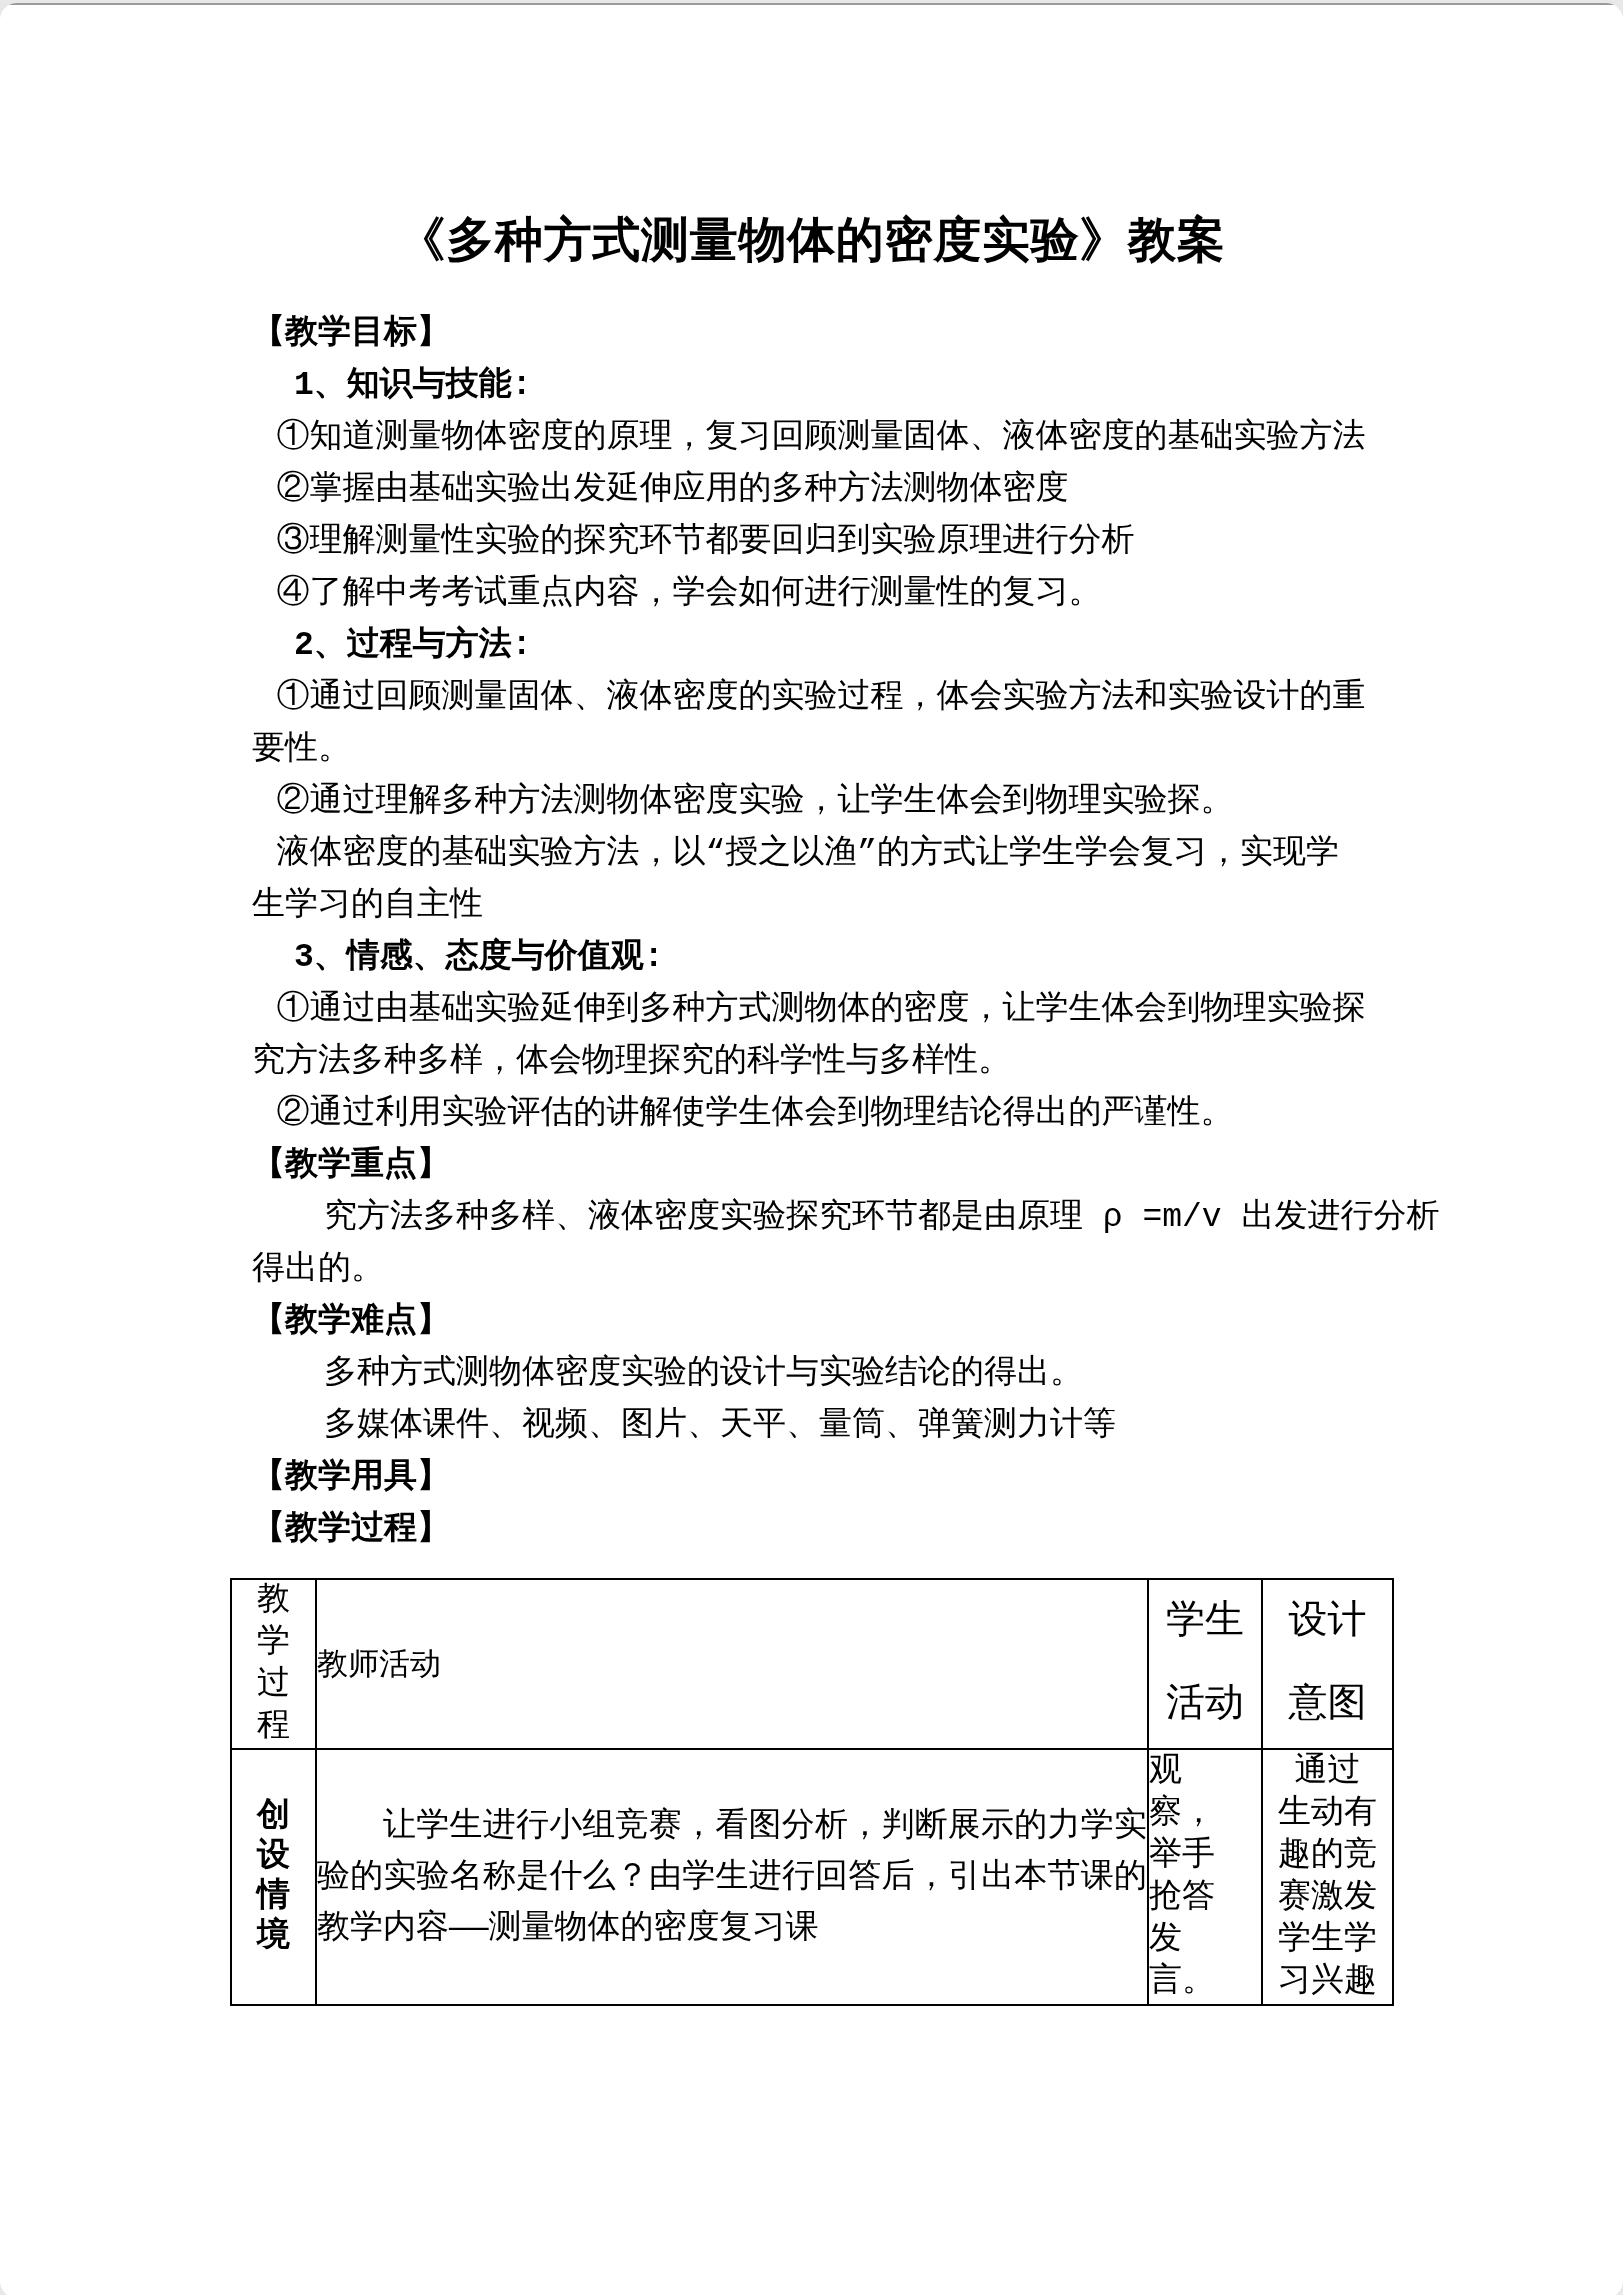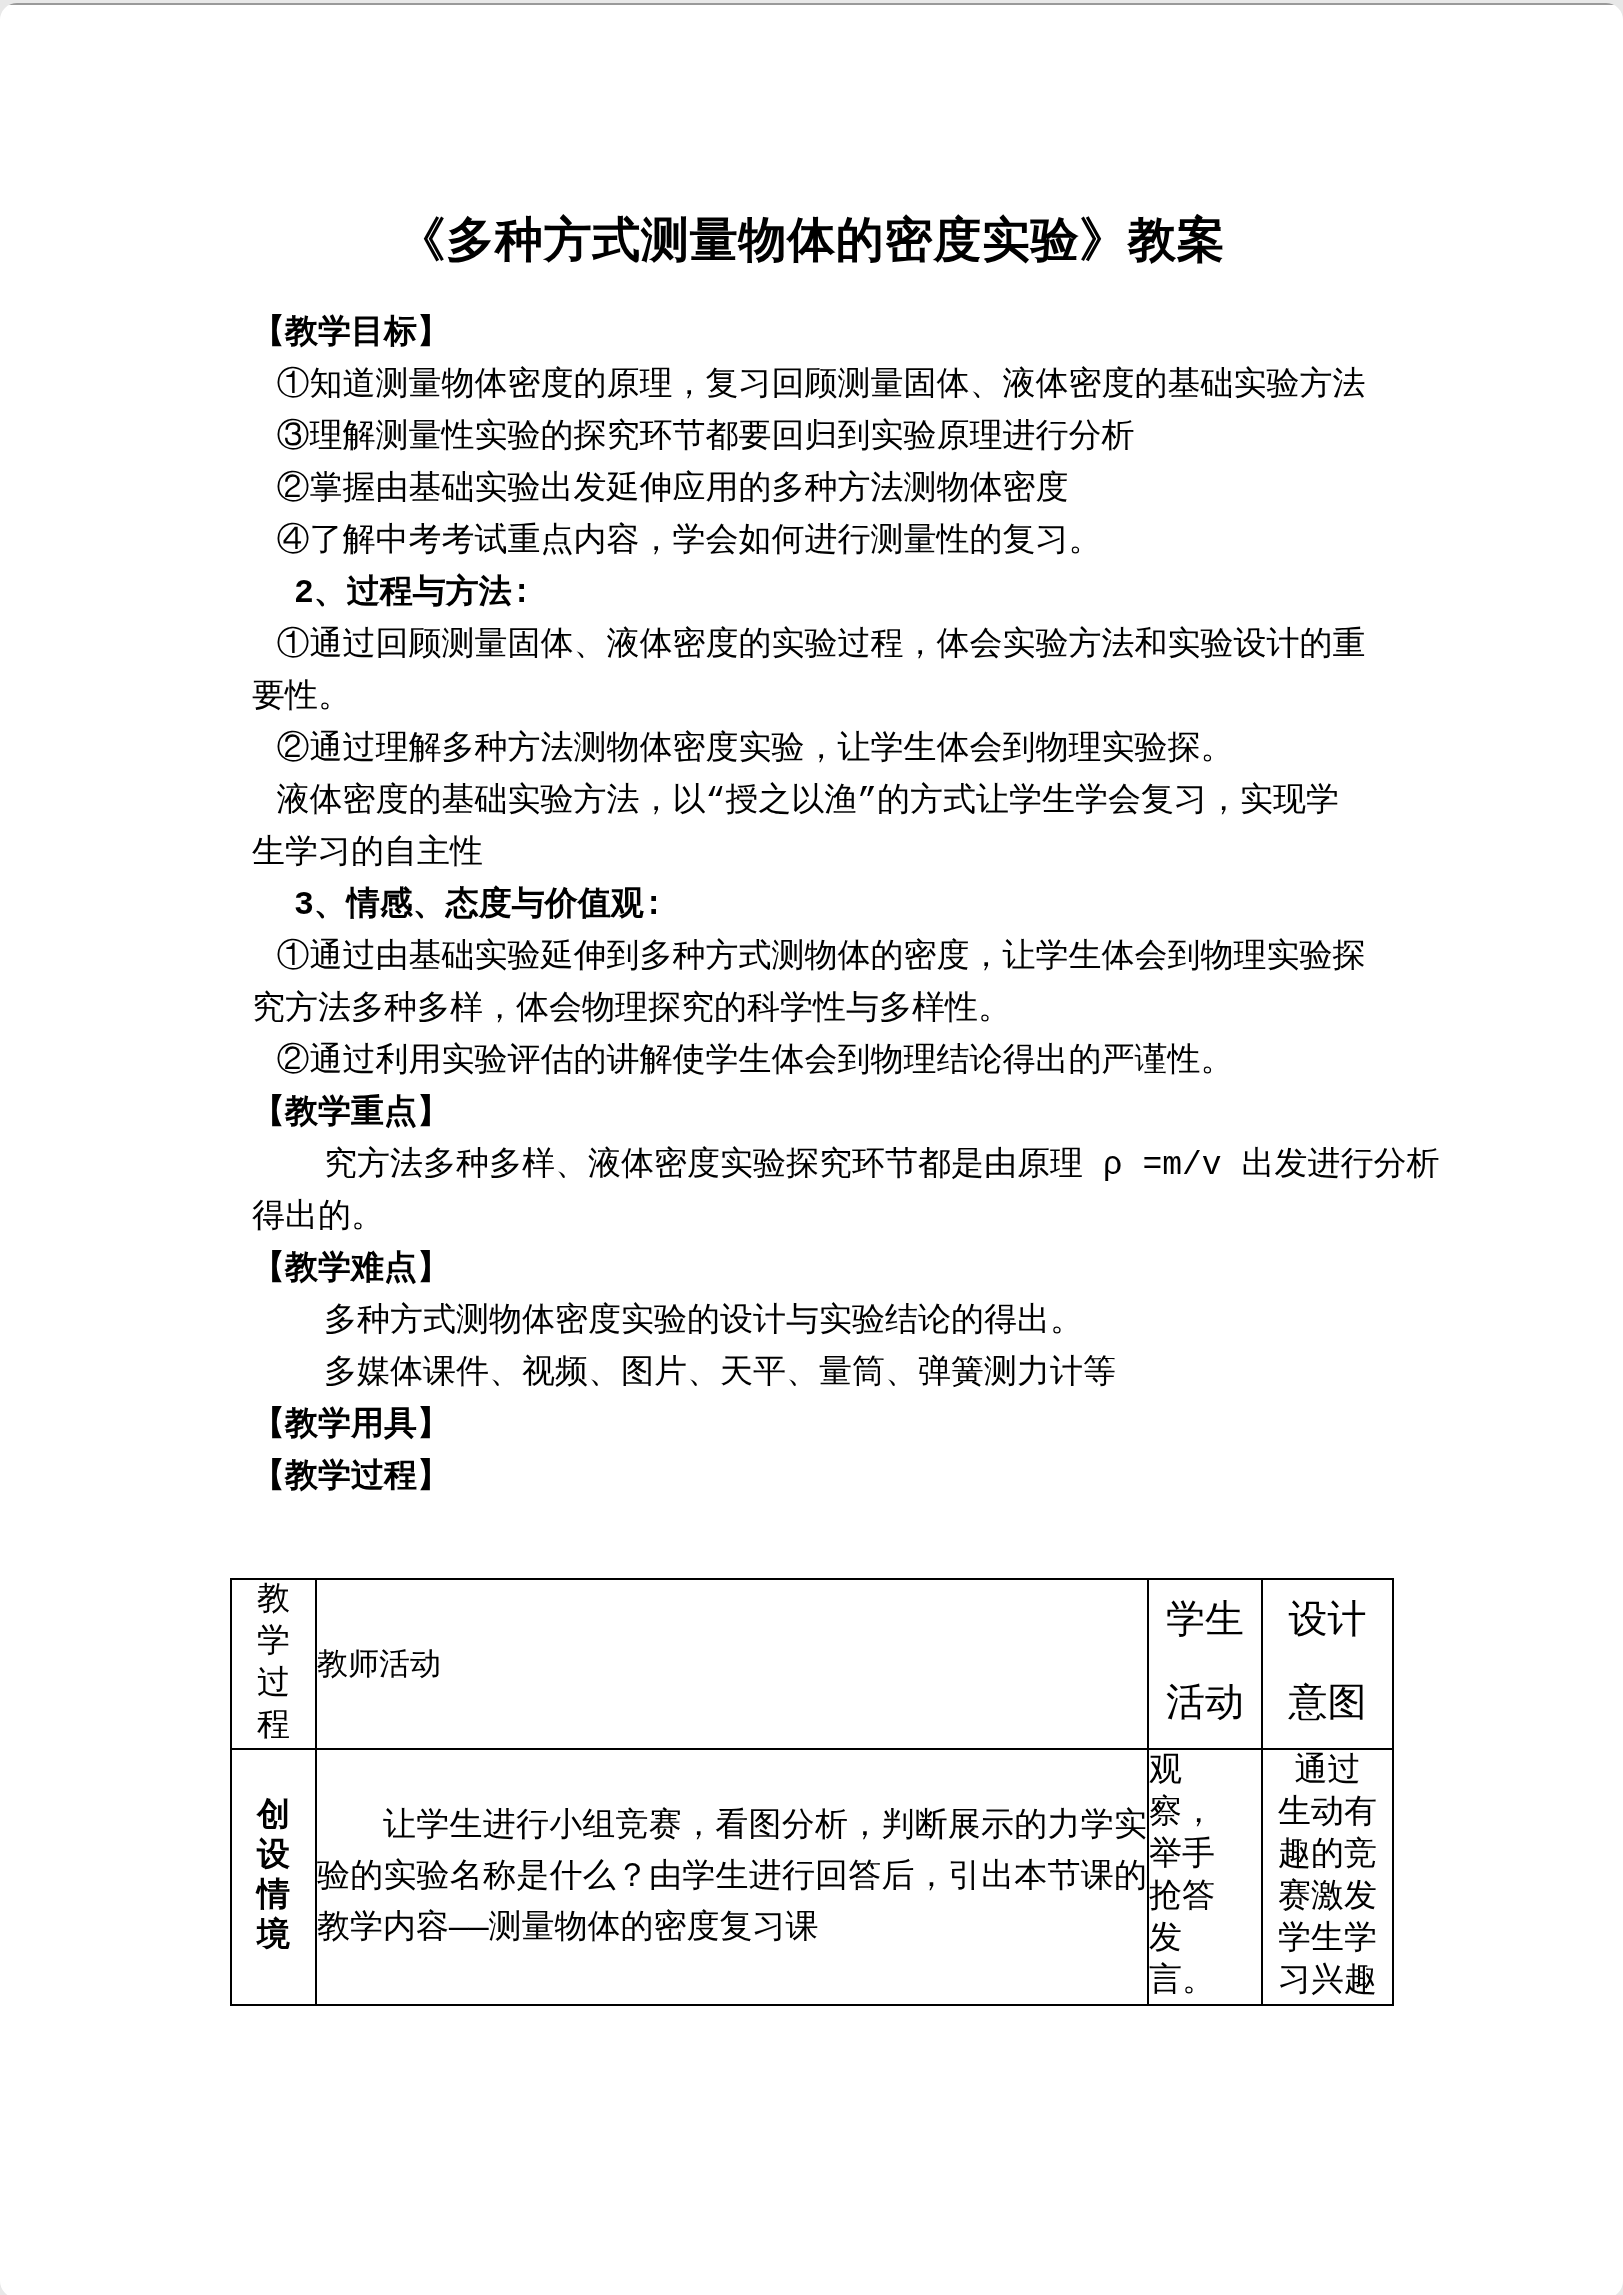--- a/index.html
+++ b/index.html
@@ -115,26 +115,27 @@
 
 <div class="page">
   <div class="page-top-edge"></div>
 
   <div class="doc-title">《多种方式测量物体的密度实验》教案</div>
 
   <div class="body-text">
 
       <div class="line ln-h">【教学目标】</div>
 
+      <div class="line ln-num">1、知识与技能:</div>
 
       <div class="line ln-item">①知道测量物体密度的原理，复习回顾测量固体、液体密度的基础实验方法</div>
 
+      <div class="line ln-item">②掌握由基础实验出发延伸应用的多种方法测物体密度</div>
+
       <div class="line ln-item">③理解测量性实验的探究环节都要回归到实验原理进行分析</div>
-
-      <div class="line ln-item">②掌握由基础实验出发延伸应用的多种方法测物体密度</div>
 
       <div class="line ln-item">④了解中考考试重点内容，学会如何进行测量性的复习。</div>
 
       <div class="line ln-num">2、过程与方法:</div>
 
       <div class="line ln-item">①通过回顾测量固体、液体密度的实验过程，体会实验方法和实验设计的重</div>
 
       <div class="line">要性。</div>
 
       <div class="line ln-item">②通过理解多种方法测物体密度实验，让学生体会到物理实验探。</div>

